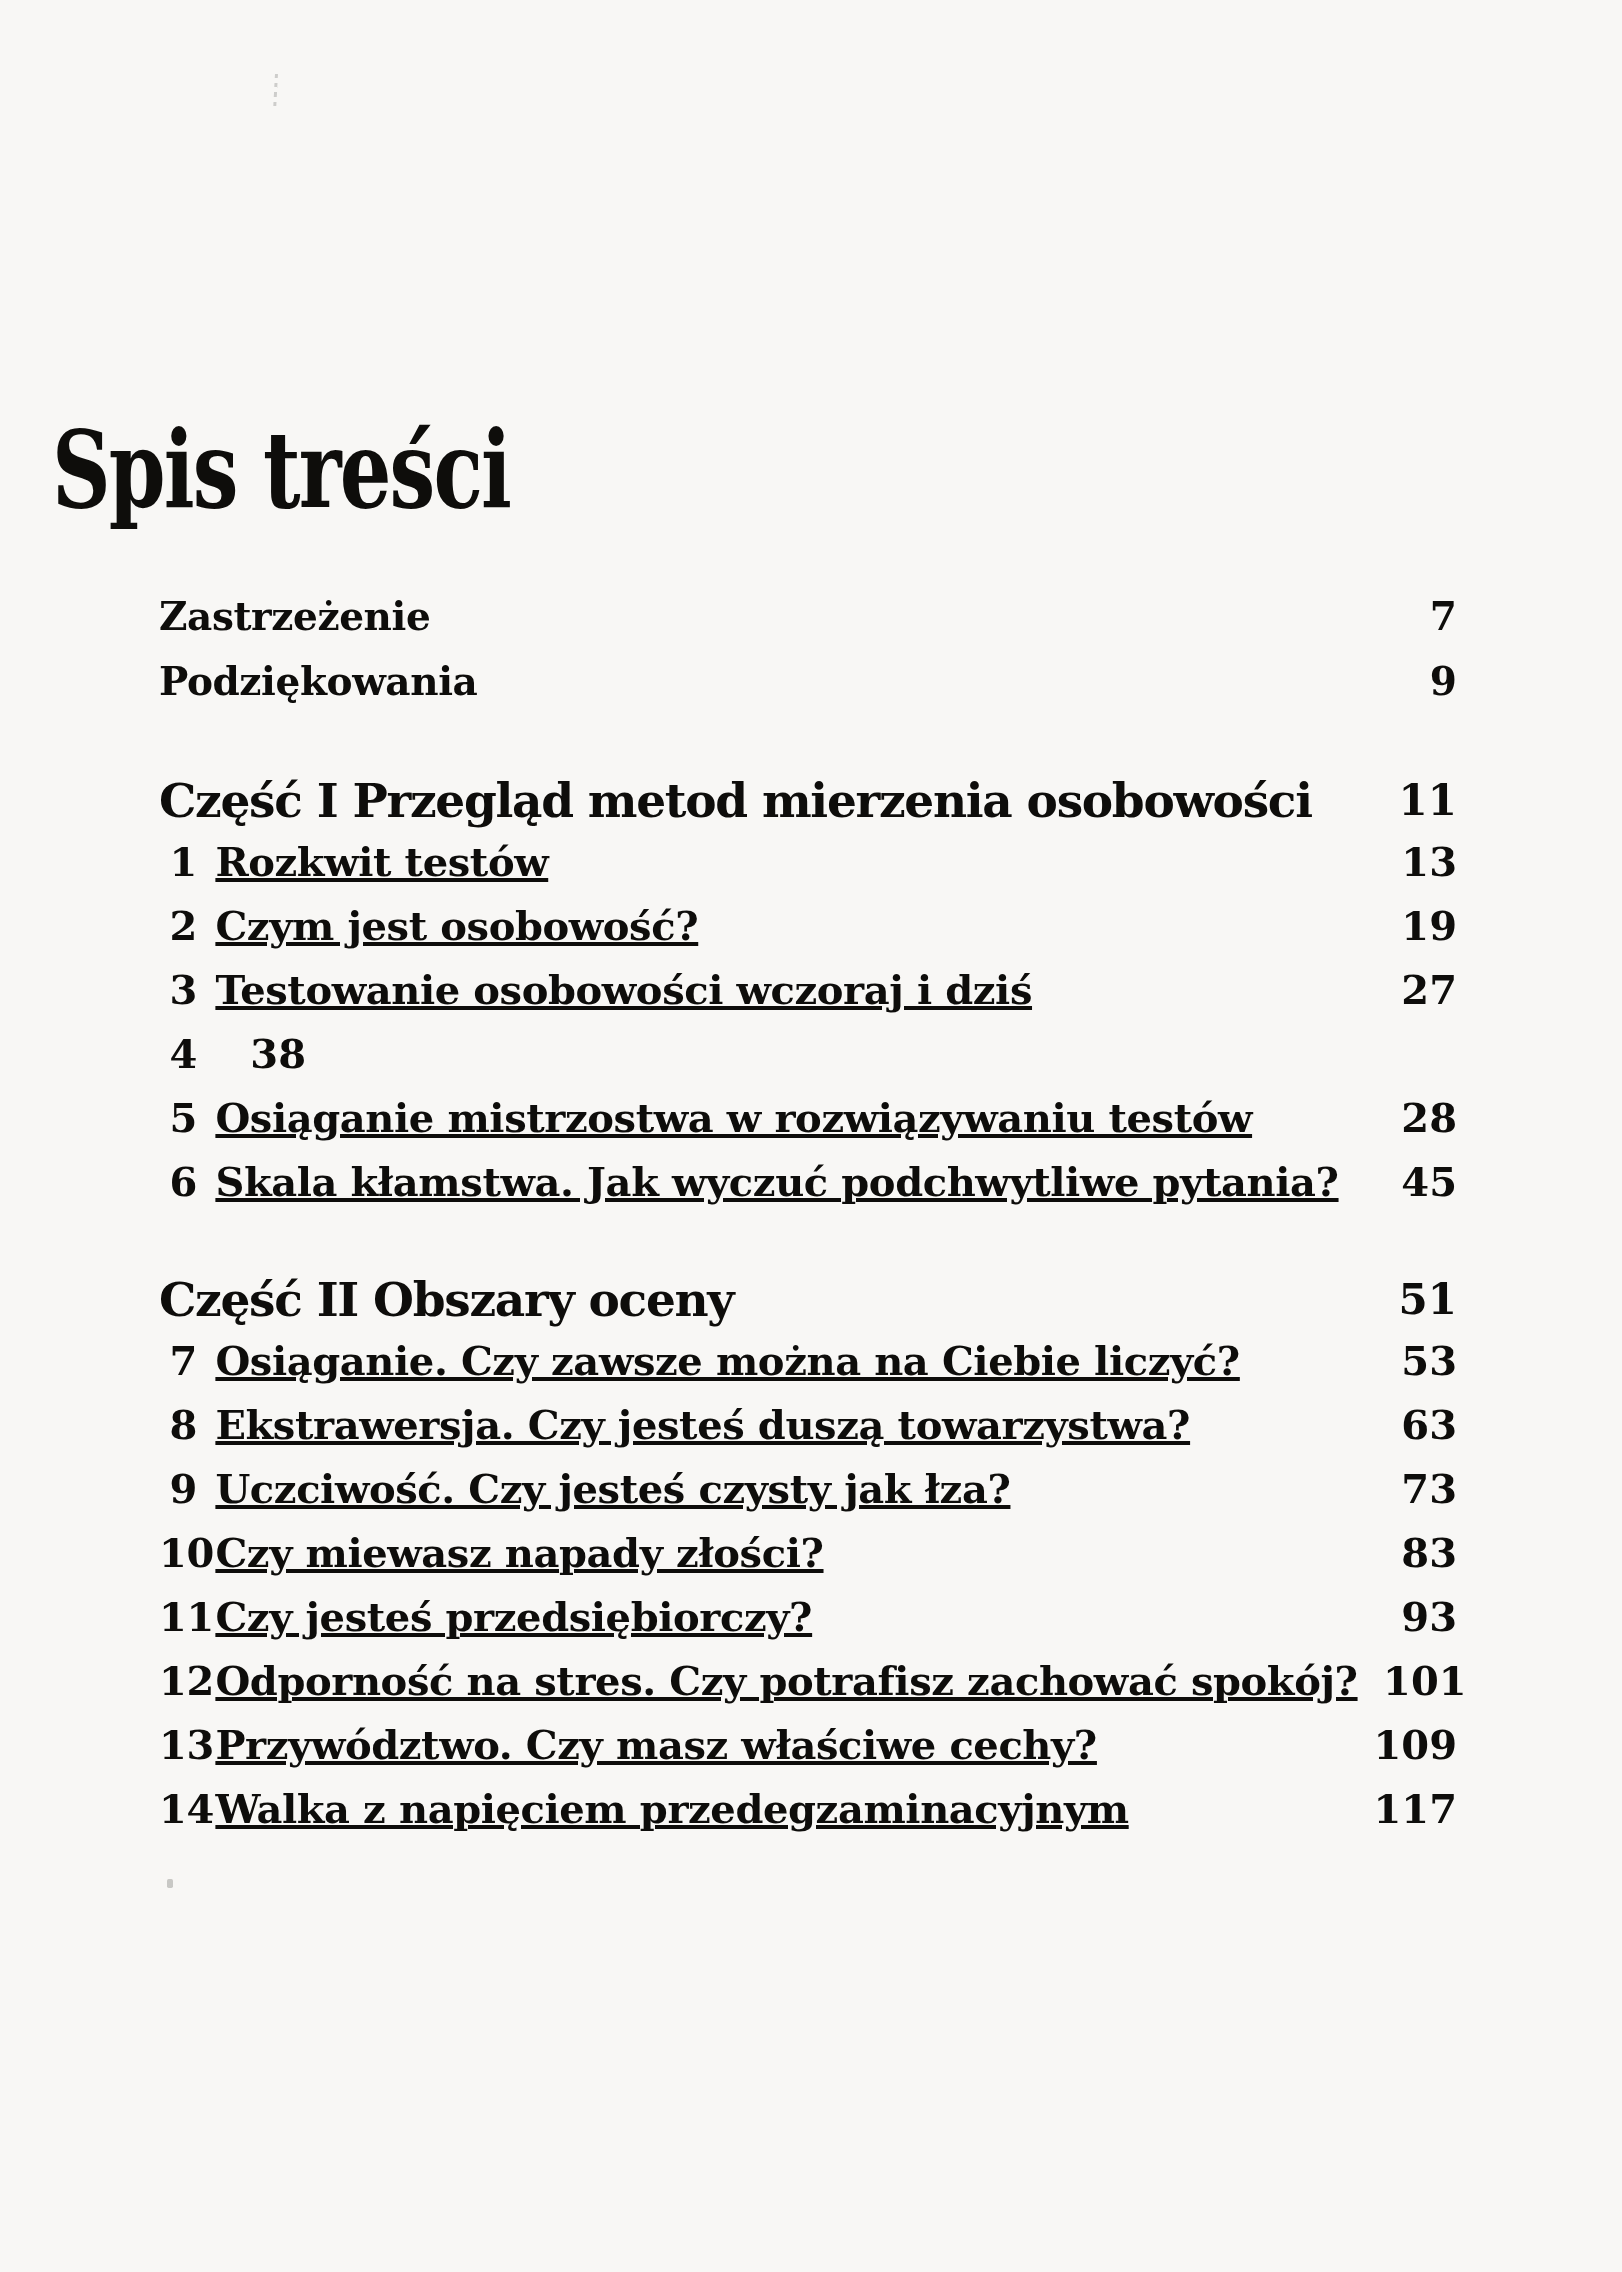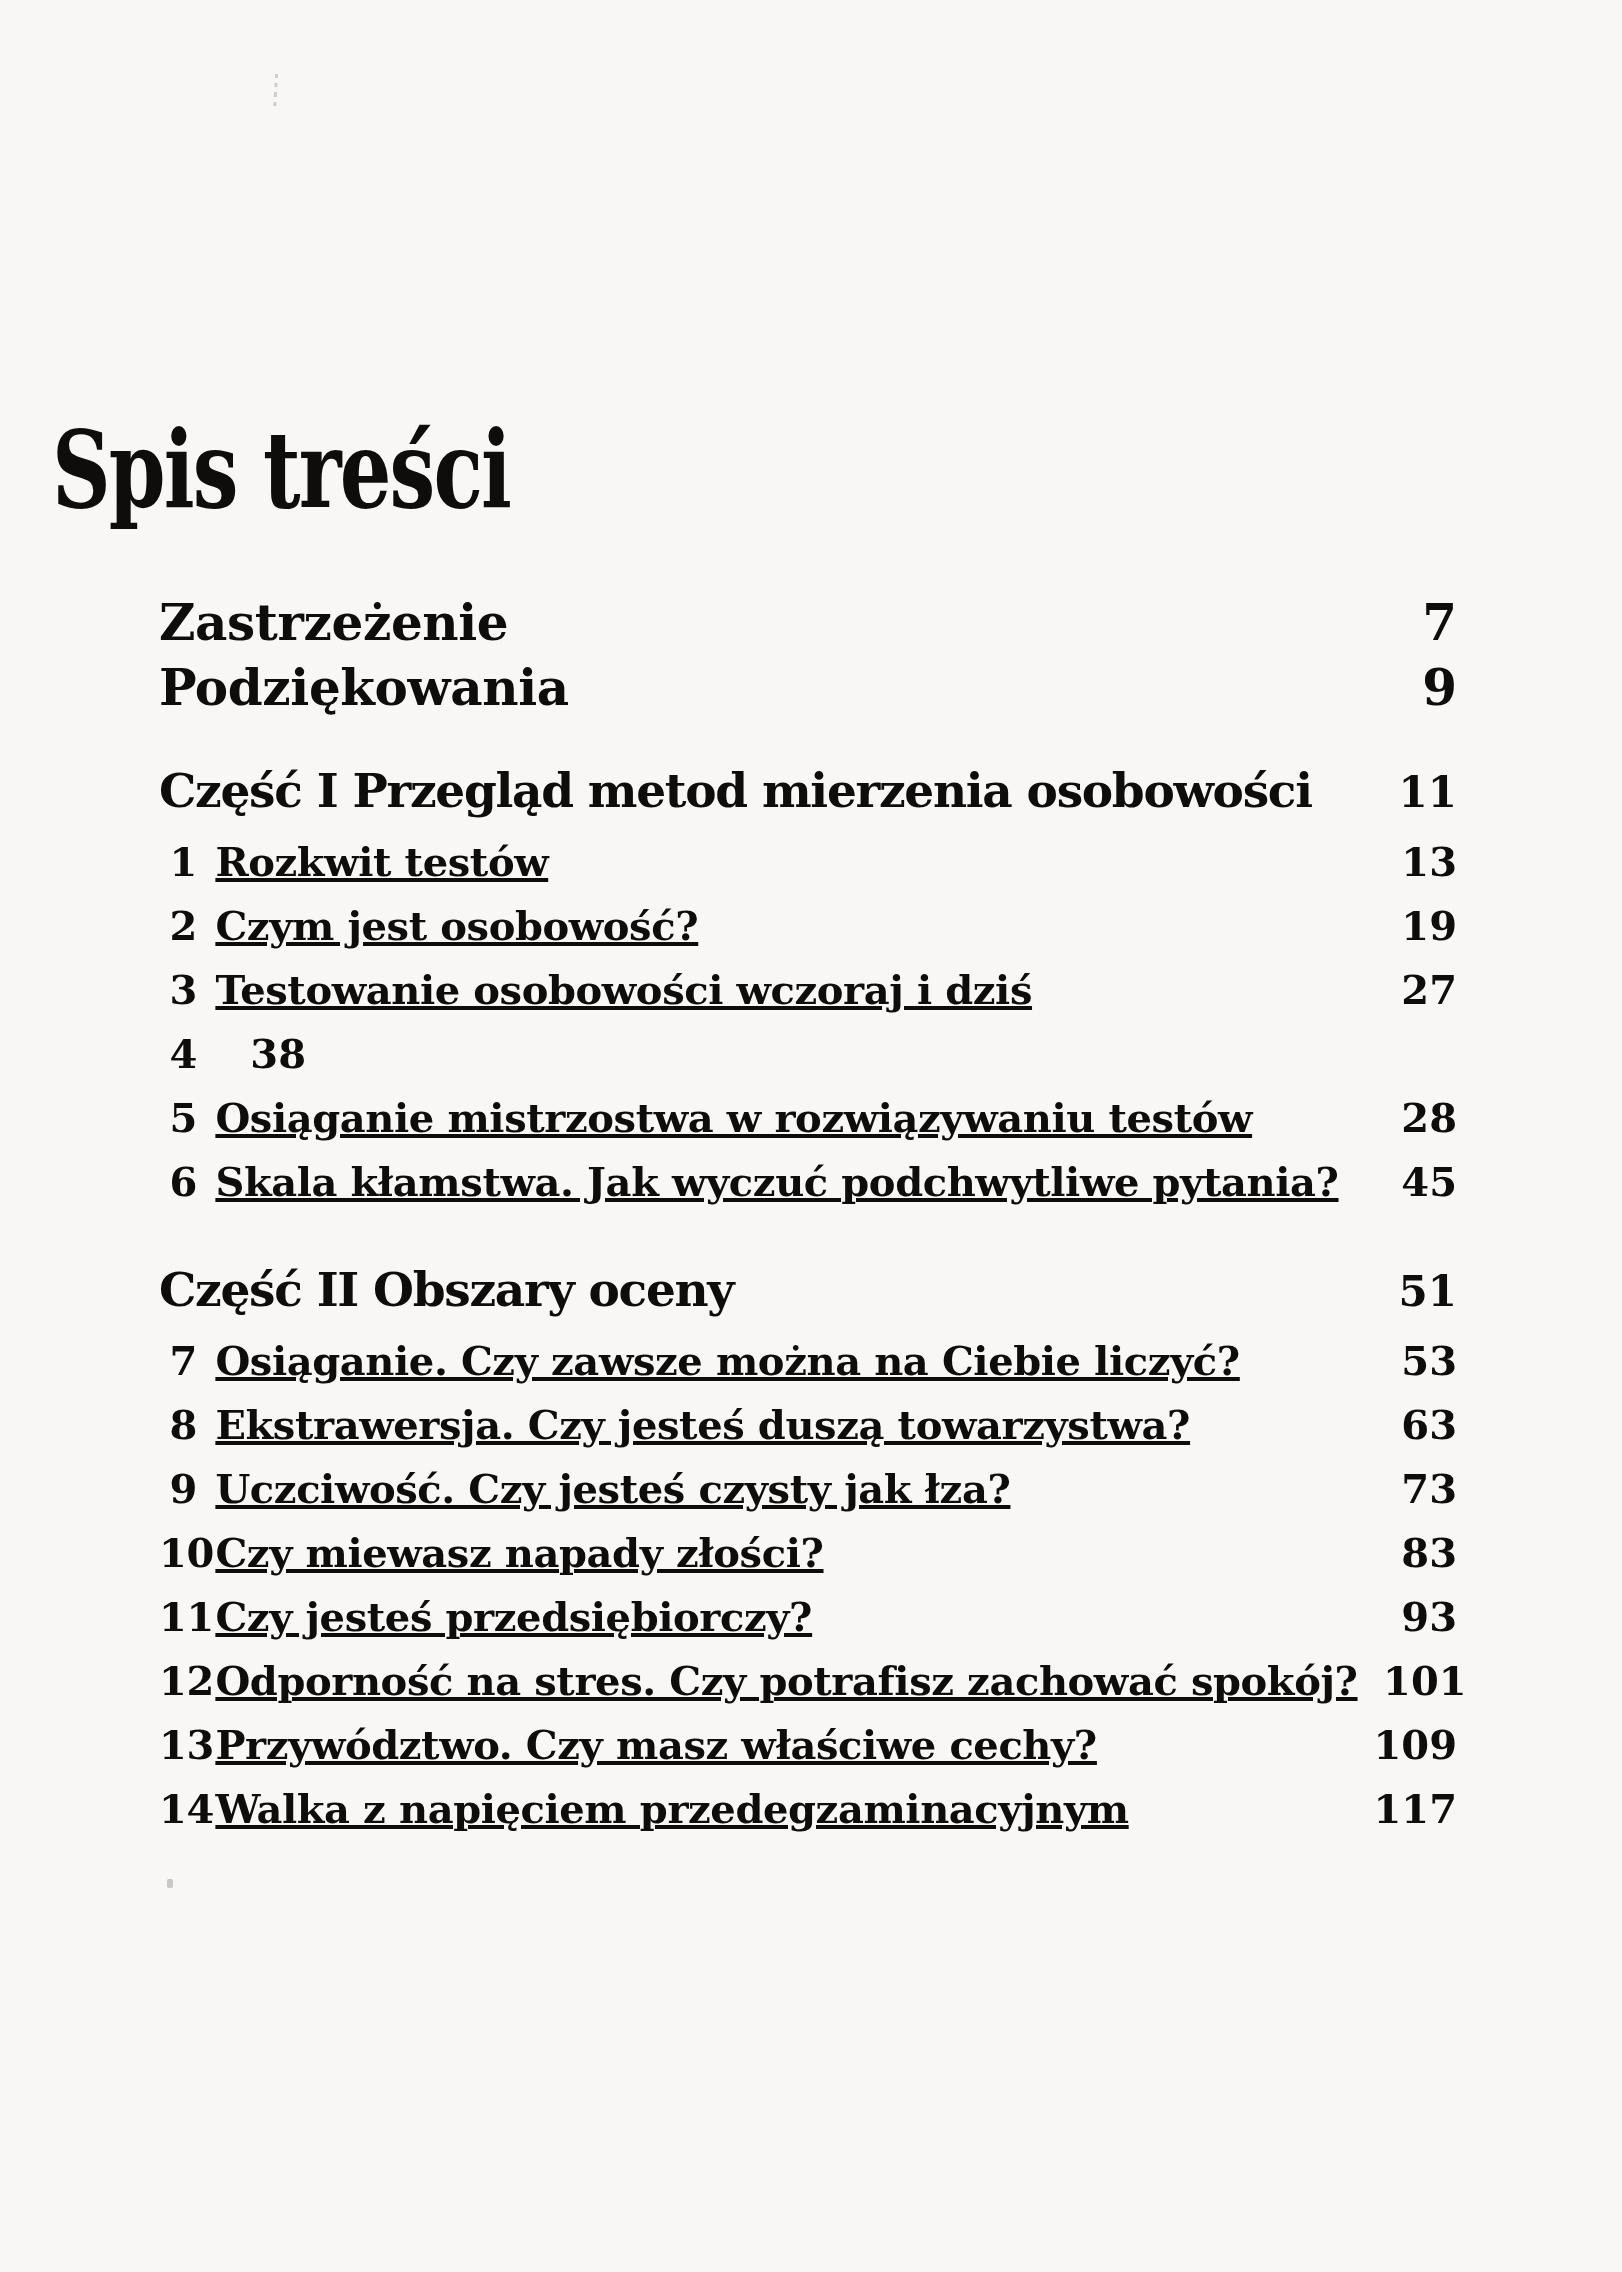--- a/index.html
+++ b/index.html
@@ -34,29 +34,30 @@
     left: 159px;
     top: 593px;
     width: 1298px;
   }
   .row {
     display: flex;
     align-items: baseline;
   }
   .front-row {
     height: 65px;
-    font-size: 50px;
+    font-size: 39px;
     letter-spacing: -0.4px;
   }
   .front-row .label { flex: 1; }
   .part-heading {
     height: 75px;
     margin-top: 40px;
     font-size: 47px;
     letter-spacing: -1.3px;
+    align-items: center;
   }
   .part-heading .label { flex: 1; white-space: nowrap; }
   .part-heading .page { font-size: 42px; letter-spacing: 0; }
   .part-heading + .chapter { margin-top: 0; }
   .part2 { margin-top: 40px; }
   .chapter {
     height: 64px;
     font-size: 40px;
     letter-spacing: -0.4px;
   }

